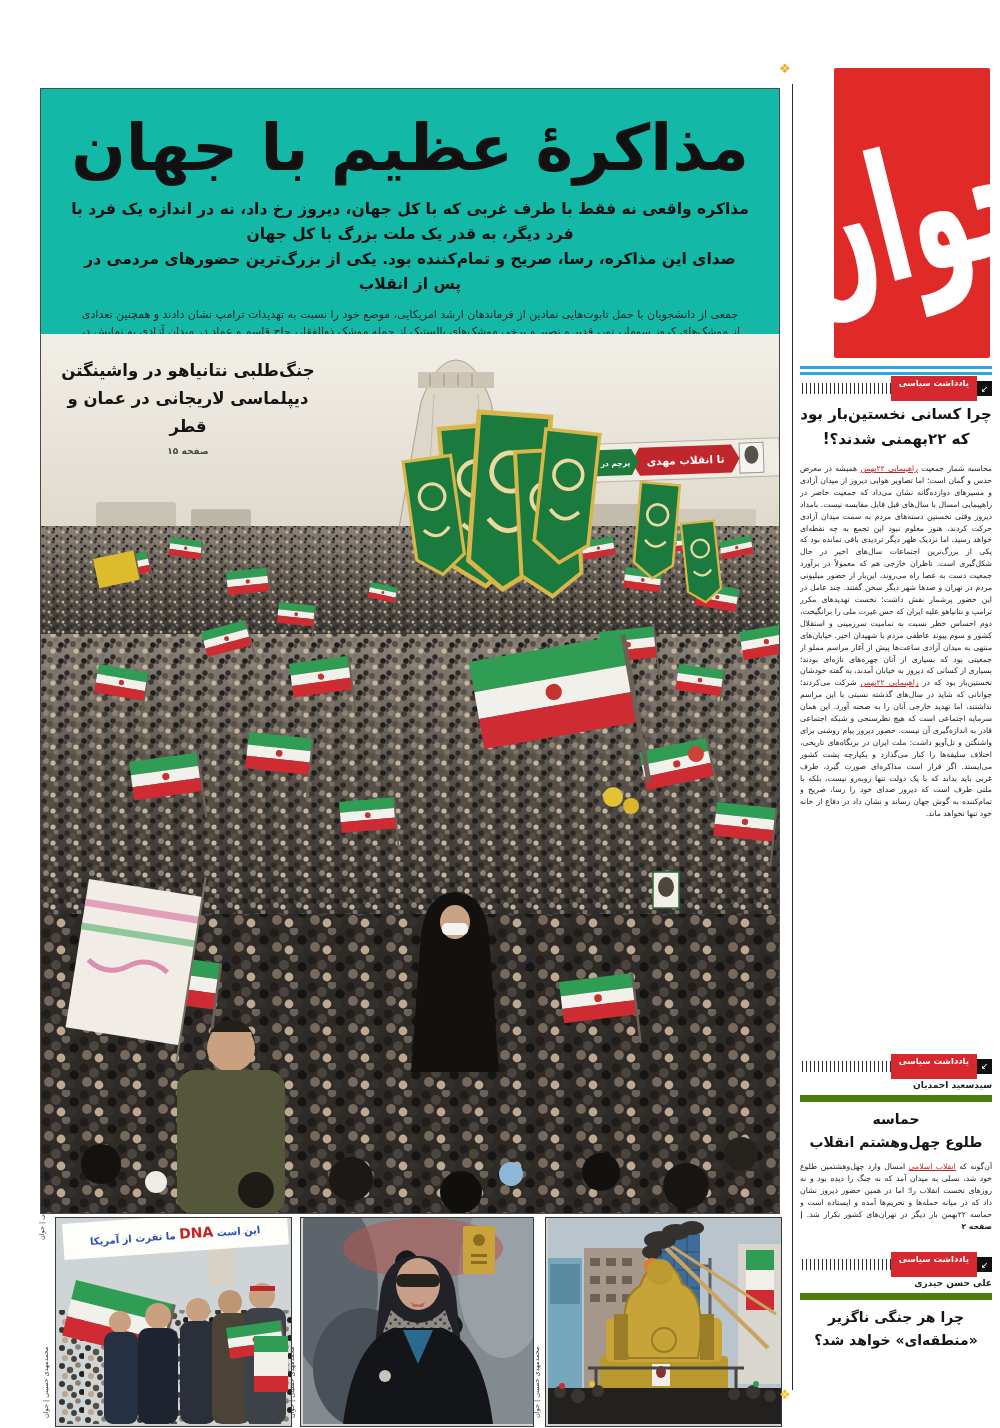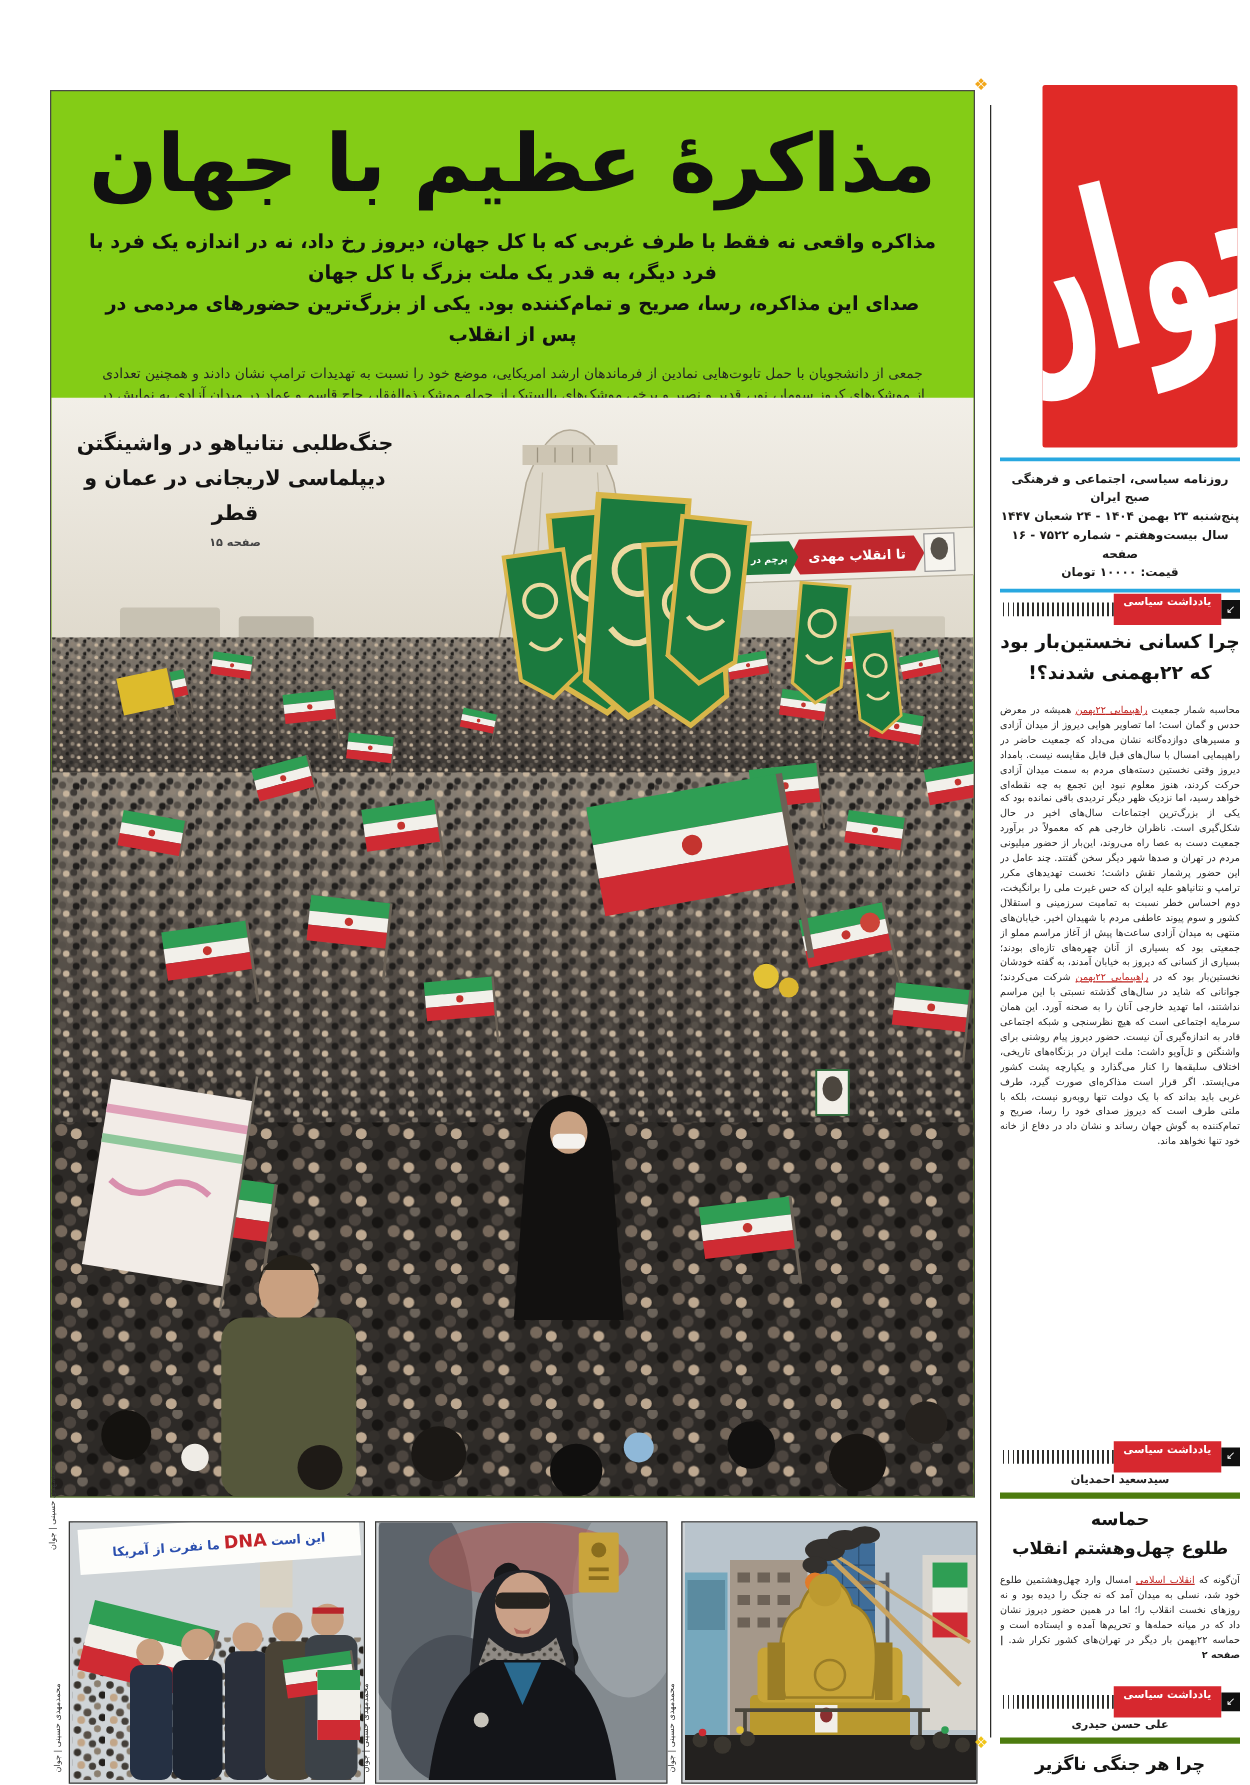--- a/index.html
+++ b/index.html
@@ -1,20 +1,20 @@
 <!DOCTYPE html>
 <html lang="fa" dir="rtl"><head>
 <meta charset="utf-8">
 <style>
   html,body{margin:0;padding:0;background:#fff;}
   #page{position:relative;width:1000px;height:1428px;margin:0 auto;background:#fff;
         font-family:"DejaVu Sans",sans-serif;direction:rtl;overflow:hidden;}
   
-  #lead-box{position:absolute;left:40px;top:72px;width:738px;height:1124px;
-            border:1px solid #4a4a46;background:#84cc16;overflow:hidden;}
+  #lead-box{position:absolute;left:40px;top:88px;width:738px;height:1124px;
+            border:1px solid #4a4a46;background:#14b8a6;overflow:hidden;}
   .lead-headline{margin-top:16px;text-align:center;font-size:64px;font-weight:bold;
                  color:#111;line-height:1.35;letter-spacing:-1px;}
   .lead-subhead{margin-top:6px;text-align:center;font-size:15.5px;font-weight:bold;
                 color:#111;line-height:25px;padding:0 28px;}
   .lead-deck{margin-top:9px;text-align:center;font-size:11px;color:#262523;
              line-height:17px;padding:0 34px;}
   .lead-pageref{margin-top:5px;text-align:center;font-size:9.5px;font-weight:bold;color:#8a2020;}
   .side-story{position:absolute;left:18px;top:268px;width:258px;text-align:center;z-index:3;}
   .side-story .l{font-size:16.5px;font-weight:bold;color:#151413;line-height:28px;}
   .side-story .p{margin-top:5px;font-size:9px;font-weight:bold;color:#444;}
@@ -44,22 +44,22 @@
                         flex:0 0 auto;line-height:10px;}
   .label-bar .stripes{flex:1;height:11px;margin-left:2px;
      background:repeating-linear-gradient(90deg,#2e2e2c 0 1.5px,transparent 1.5px 4px);}
   .note-headline{text-align:center;font-weight:bold;color:#141413;}
   .h-lg{font-size:15px;line-height:25px;margin:6px 0 11px;}
   .h-md{font-size:14px;line-height:23px;margin:6px 0 6px;}
   .note-body{font-size:7.7px;line-height:11.9px;text-align:justify;color:#1c1b1a;
              text-align-last:right;}
   .red-ul{color:#c02420;text-decoration:underline;}
   .pageref-inline{font-weight:bold;}
-  .byline-block{border-bottom:5px solid #4d7c0f;padding:2px 0 5px;margin-bottom:3px;
-                text-align:center;font-size:9px;font-weight:bold;color:#222;}
+  .byline-block{border-bottom:7px solid #4d7c0f;padding:2px 0 5px;margin-bottom:3px;
+                font-size:9px;font-weight:bold;color:#222;}
   .body-a1{height:588px;overflow:hidden;}
   .body-a2{height:88px;overflow:hidden;}
 </style>
 </head>
 <body>
 
 <div id="page">
 
   <div id="lead-box">
     <div class="lead-headline">مذاکرهٔ عظیم با جهان</div>
@@ -414,26 +414,20 @@
 
   <div class="ornament" style="left: 779px; top: 62px; color: rgb(242, 167, 27);">❖</div>
   <div id="divider"></div>
   <div class="ornament" style="left: 779px; top: 1388px; color: rgb(240, 196, 25);">❖</div>
 
   <div id="right-col">
     <div id="logo-box" style="background: rgb(224, 42, 39);">
       <span>جوان</span>
     </div>
     <div class="cyan-rule" style="background: rgb(41, 168, 224);"></div>
-    <div class="info-lines">
-      <div>روزنامه سیاسی، اجتماعی و فرهنگی صبح ایران</div>
-      <div>پنج‌شنبه ۲۳ بهمن ۱۴۰۴ - ۲۴ شعبان ۱۴۴۷</div>
-      <div>سال بیست‌وهفتم - شماره ۷۵۲۲ - ۱۶ صفحه</div>
-      <div>قیمت: ۱۰۰۰۰ تومان</div>
-    </div>
     <div class="cyan-rule" style="background: rgb(41, 168, 224);"></div>
 
     <div class="label-bar">
       <span class="arrow-box">↙</span>
       <span class="red-label" style="background: rgb(215, 40, 47);">یادداشت سیاسی</span>
       <span class="stripes"></span>
     </div>
     <div class="note-headline h-lg">
       <div>چرا کسانی نخستین‌بار بود</div>
       <div>که ۲۲بهمنی شدند؟!</div>

